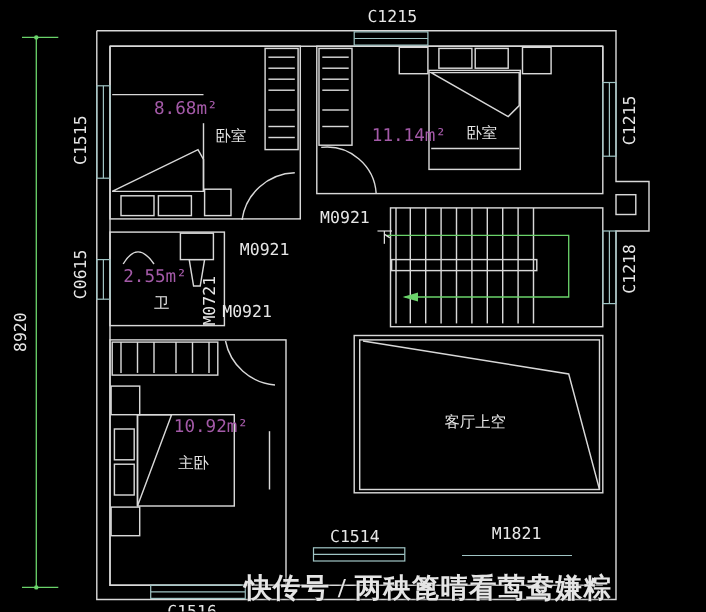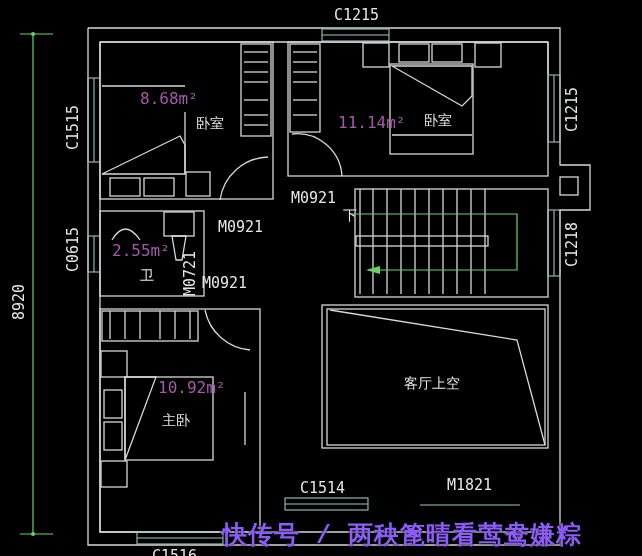--- a/index.html
+++ b/index.html
@@ -4,21 +4,21 @@
   <style>
     html, body { margin: 0; padding: 0; background: #000; }
     body { width: 642px; height: 556px; overflow: hidden; position: relative; font-family: "Liberation Sans", sans-serif; }
     svg { position: absolute; left: 0; top: 0; }
     .w { stroke: #d8d8d8; stroke-width: 1.3; fill: none; }
     .win { stroke: #9fc4c4; stroke-width: 1.1; fill: none; }
     .g { stroke: #6ad26a; stroke-width: 1.2; fill: none; }
     .lbl { fill: #e6e6e6; font-family: "DejaVu Sans Mono", monospace; font-size: 15px; }
     .area { fill: #a45aa8; font-family: "DejaVu Sans Mono", monospace; font-size: 16px; }
     .cn { fill: #e6e6e6; font-family: "DejaVu Sans", sans-serif; font-size: 14px; }
-    .wm { position: absolute; left: 222px; top: 518px; color: #8b5cf6; font-family: Liberation Mono, monospace; font-weight: bold; font-size: 25px; letter-spacing: 1px; white-space: nowrap; text-shadow: 0 0 3px #000; }
+    .wm { position: absolute; left: 222px; top: 518px; color: #e5e5e5; font-family: Liberation Serif, serif; font-weight: bold; font-size: 25px; letter-spacing: 1px; white-space: nowrap; text-shadow: 0 0 3px #000; }
   </style>
 </head>
 <body>
 
 <svg width="642" height="556" viewBox="0 0 642 556">
 
   <g>
     <line class="g" x1="33" y1="34" x2="33" y2="534"></line>
     <line class="g" x1="20" y1="34" x2="53" y2="34"></line>
     <line class="g" x1="20" y1="534" x2="53" y2="534"></line>

